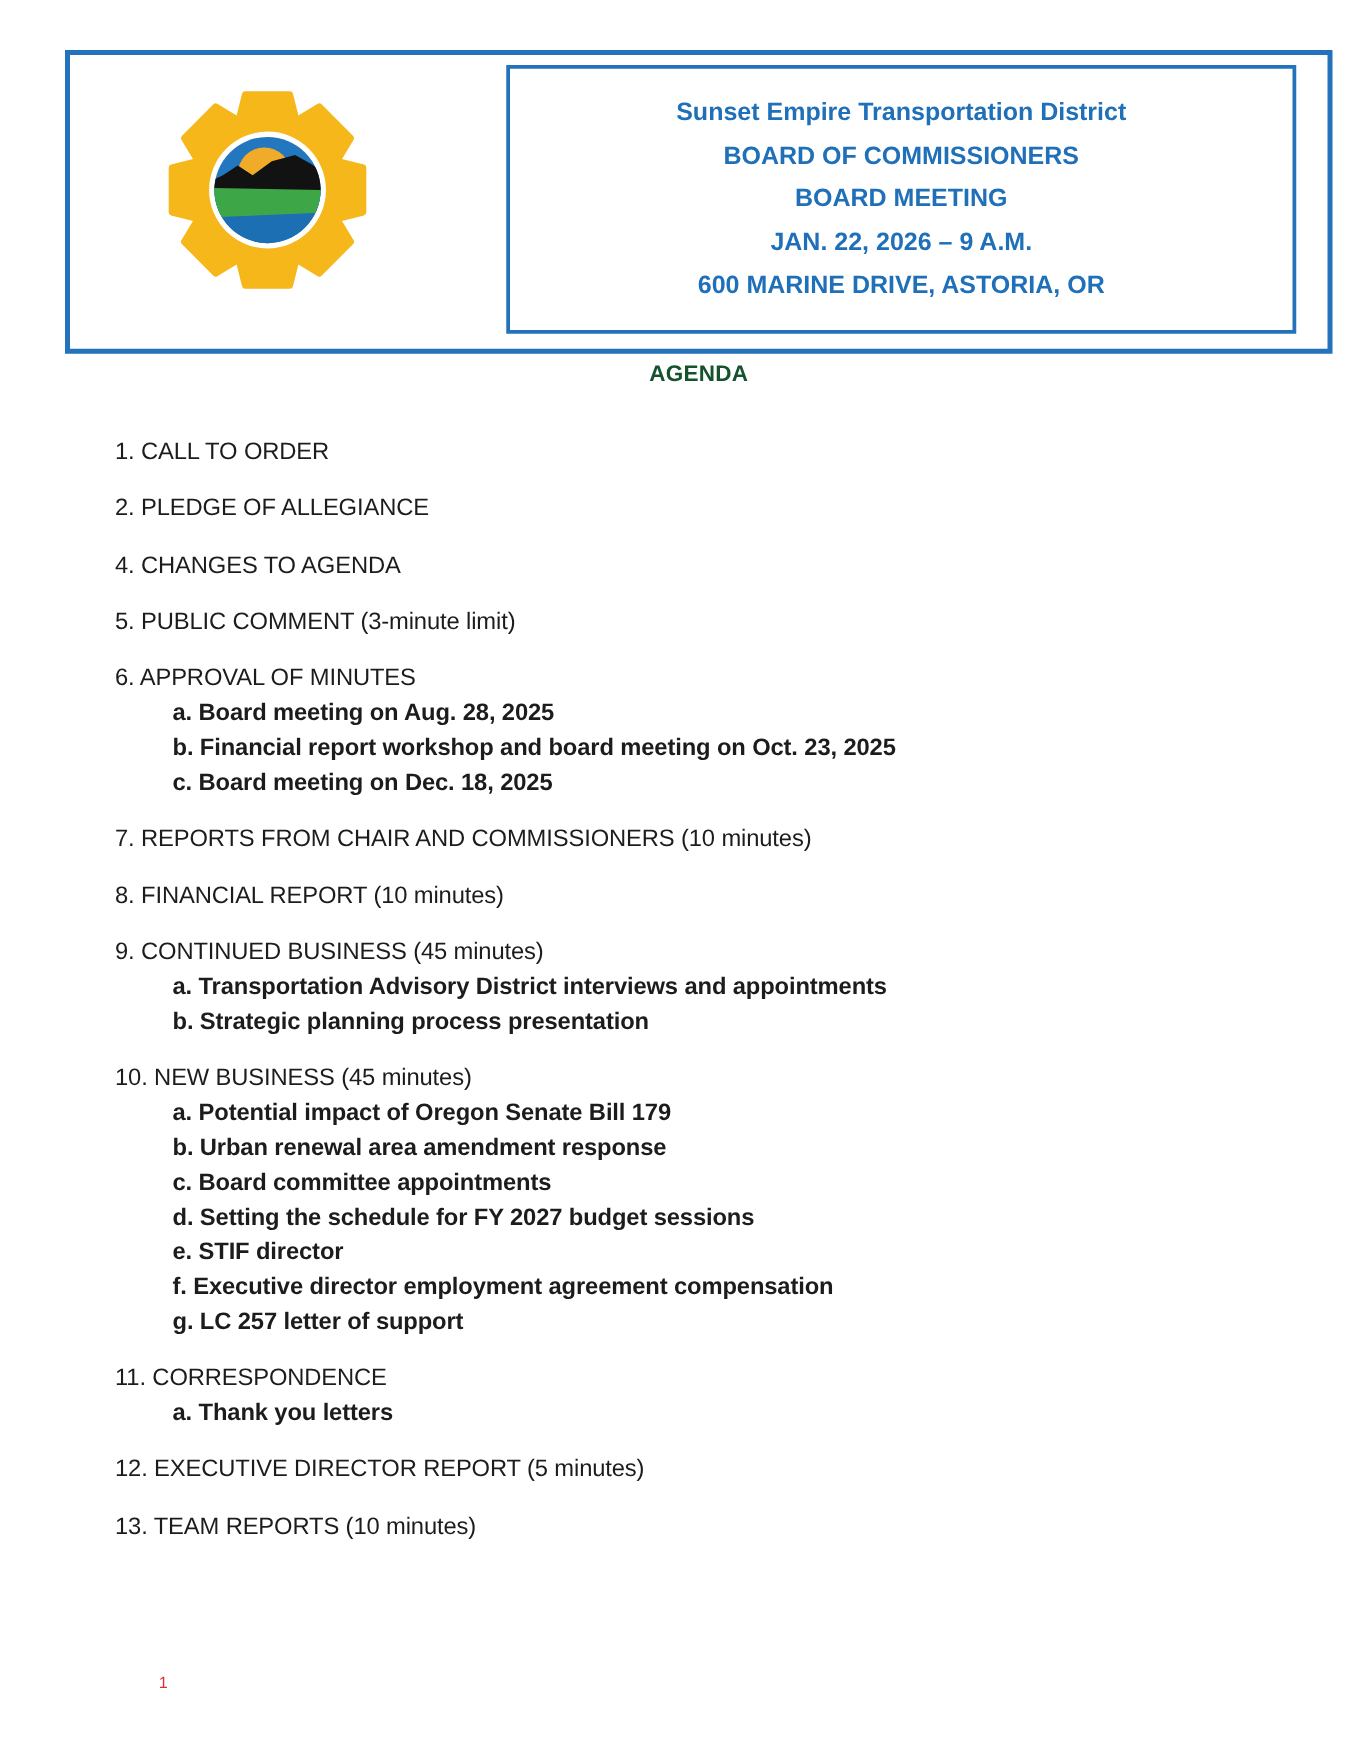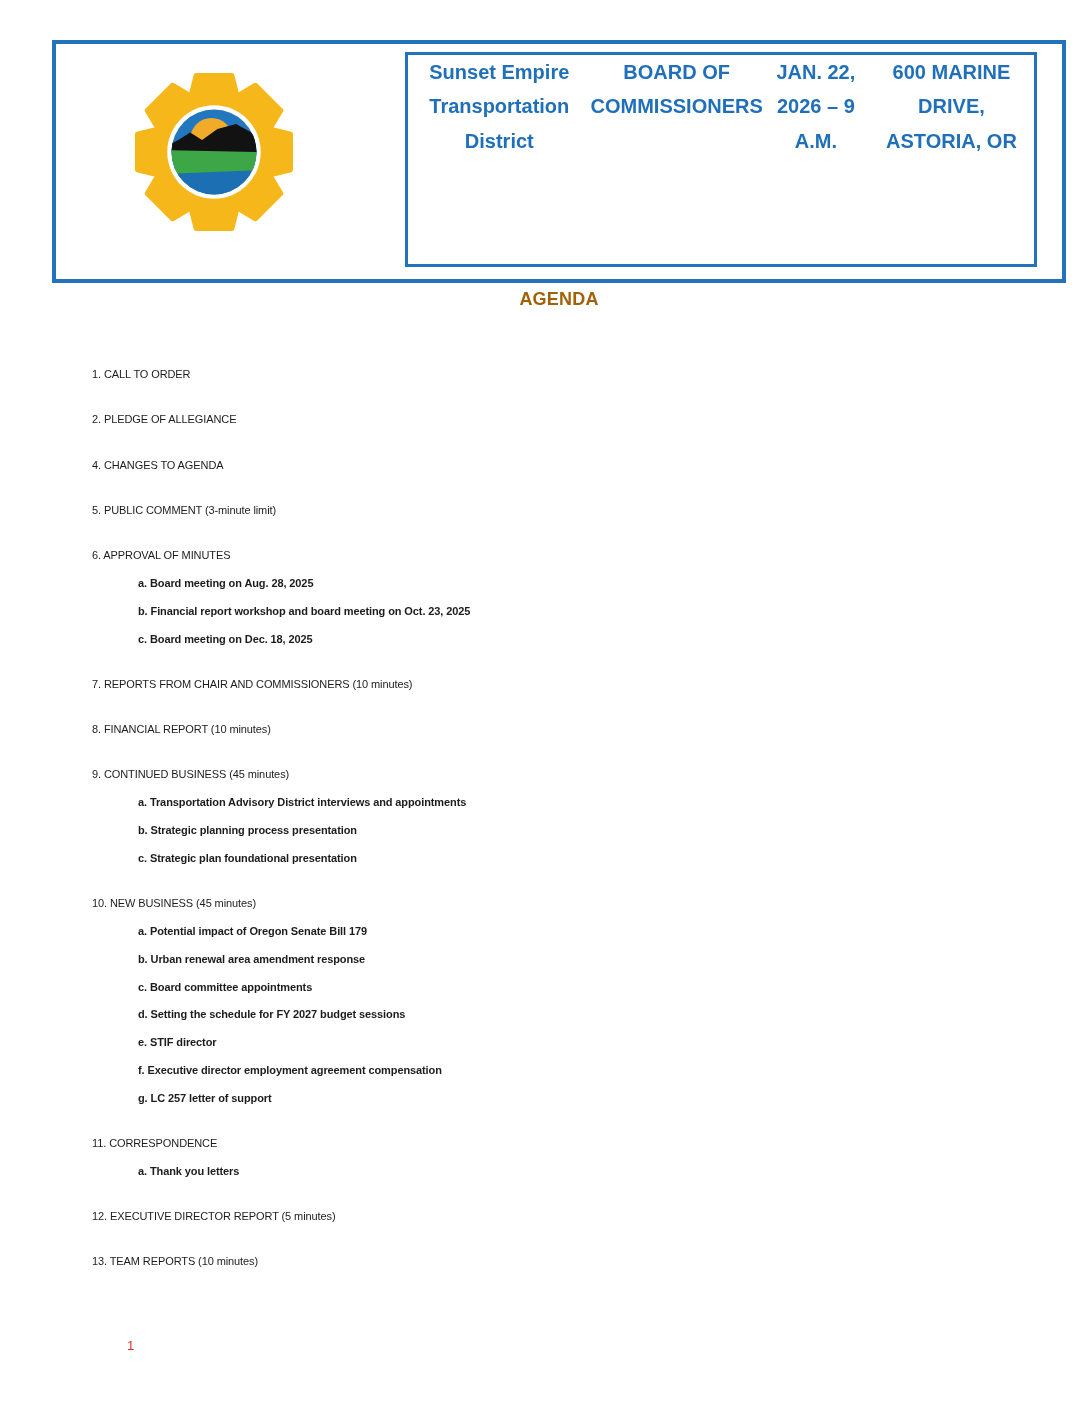--- a/index.html
+++ b/index.html
@@ -9,32 +9,32 @@
   }
   
   .header-box {
     position:absolute; left:52px; top:40px; width:1014px; height:243px;
     border:4px solid #2273BB; box-sizing:border-box; background:#ffffff;
   }
   .logo-wrap { position:absolute; left:73px; top:23px; width:170px; height:170px; }
   .title-box {
     position:absolute; left:349px; top:8px; width:632px; height:215px;
     border:3px solid #2273BB; box-sizing:border-box;
-    display:flex; flex-direction:row; justify-content:center;
+    display:flex; flex-direction:column; justify-content:center;
     text-align:center; color:#1F70B8; font-weight:bold; font-size:20px;
     line-height:34.4px; letter-spacing:0;
   }
   
   .agenda-title {
     position:absolute; left:52px; top:289px; width:1014px; text-align:center;
-    font-size:18px; font-weight:bold; color:#a16207; letter-spacing:0.2px;
+    font-size:18px; font-weight:bold; color:#14532d; letter-spacing:0.2px;
   }
   .agenda-list {
-    position:absolute; left:92px; top:361px; width:930px;
-    font-size:11px; color:#1c1c1c; letter-spacing:-0.1px;
+    position:absolute; left:92px; top:348px; width:930px;
+    font-size:19px; color:#1c1c1c; letter-spacing:-0.1px;
   }
   .agenda-item { margin:0 0 17.5px 0; line-height:27.8px; }
   .agenda-item-label { display:block; }
   .agenda-sub { display:block; padding-left:46px; line-height:27.8px;font-weight:bold; }
   
   .page-number {
     position:absolute; left:127px; top:1338px;
     color:#E03131; font-size:13px; line-height:16px;
   }
 </style>
@@ -68,20 +68,21 @@
           <rect x="45" y="97" width="110" height="58" fill="#1C6FB3"></rect>
           <path d="M40,95 L160,98 L160,121 L40,126 Z" fill="#3DA748"></path>
           <path d="M46,98 L46,92 L58,86 L72,77 L86,86 L104,73 L126,67 L142,76 L154,85 L154,100 L46,98 Z" fill="#121212"></path>
         </g>
       </svg>
     </div>
 
     <div class="title-box">
       <div>Sunset Empire Transportation District</div>
       <div>BOARD OF COMMISSIONERS</div>
+      <div>BOARD MEETING</div>
       <div>JAN. 22, 2026 – 9 A.M.</div>
       <div>600 MARINE DRIVE, ASTORIA, OR</div>
     </div>
   </div>
 
   <div class="agenda-title">AGENDA</div>
 
   <div class="agenda-list">
 
     <div class="agenda-item">
@@ -113,21 +114,20 @@
     </div>
 
     <div class="agenda-item">
       <span class="agenda-item-label">8. FINANCIAL REPORT (10 minutes)</span>
     </div>
 
     <div class="agenda-item">
       <span class="agenda-item-label">9. CONTINUED BUSINESS (45 minutes)</span>
       <span class="agenda-sub">a. Transportation Advisory District interviews and appointments</span>
       <span class="agenda-sub">b. Strategic planning process presentation</span>
-      <span class="agenda-sub">c. Strategic plan foundational presentation</span>
     </div>
 
     <div class="agenda-item">
       <span class="agenda-item-label">10. NEW BUSINESS (45 minutes)</span>
       <span class="agenda-sub">a. Potential impact of Oregon Senate Bill 179</span>
       <span class="agenda-sub">b. Urban renewal area amendment response</span>
       <span class="agenda-sub">c. Board committee appointments</span>
       <span class="agenda-sub">d. Setting the schedule for FY 2027 budget sessions</span>
       <span class="agenda-sub">e. STIF director</span>
       <span class="agenda-sub">f. Executive director employment agreement compensation</span>

